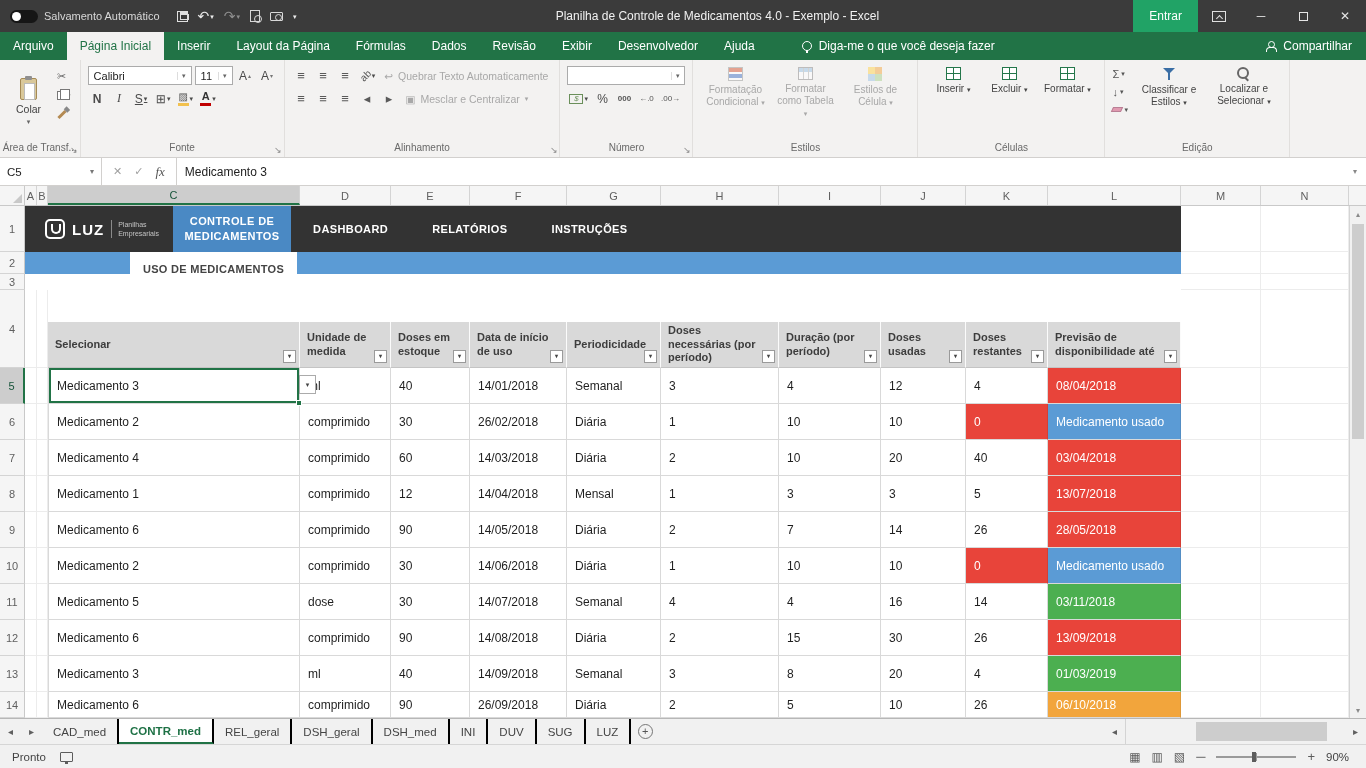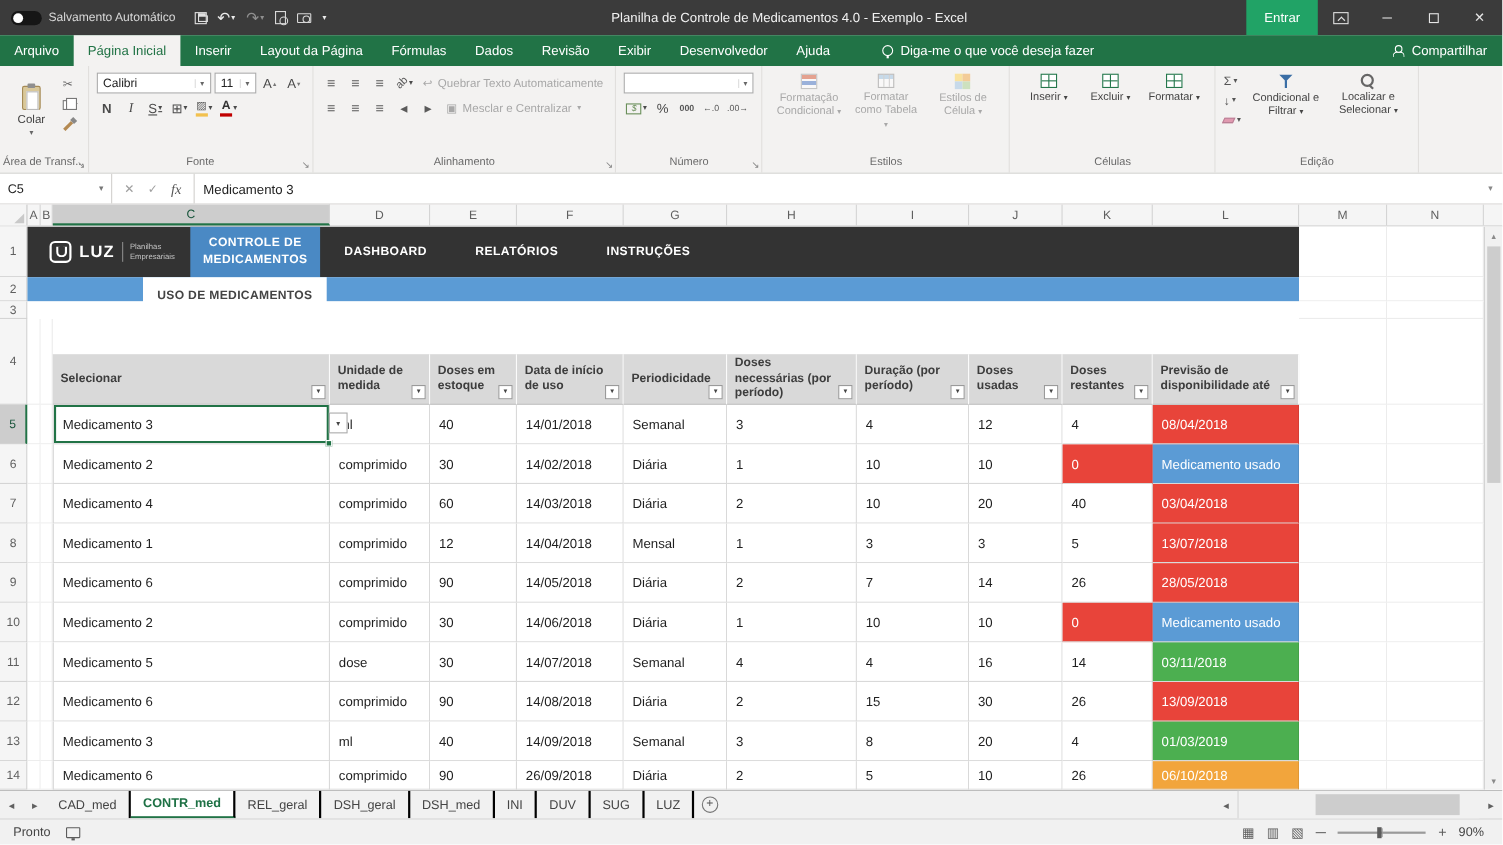--- a/index.html
+++ b/index.html
@@ -458,21 +458,21 @@
               <span>↓</span>
               <span class="ddw">▾</span>
             </span>
           <span class="emini">
               <span class="ic-eraser"></span>
               <span class="ddw">▾</span>
             </span>
         </div>
         <div class="bigbtn" style="width:74px">
           <span class="ic-sort icgfx"></span>
-          <span class="lbl"><span>Condicional e Filtrar</span> <span class="ddw">▾</span></span>
+          <span class="lbl"><span>Classificar e Estilos</span> <span class="ddw">▾</span></span>
         </div>
         <div class="bigbtn" style="width:76px">
           <span class="ic-find icgfx"></span>
           <span class="lbl"><span>Localizar e Selecionar</span> <span class="ddw">▾</span></span>
         </div>
       </div>
       <div class="glabel">
           <span>Edição</span>
         </div>
     </div>
@@ -610,21 +610,21 @@
           <div class="gcell" style="width: 80px;"></div>
           <div class="gcell" style="width: 88px;"></div>
         </div>
         <div class="grow" style="height: 36px;">
           <div class="rowhead">6</div>
           <div class="gcell" style="width: 12px;"></div>
           <div class="gcell" style="width: 11px;"></div>
           <div class="tcell cfirst" style="width: 252px;">Medicamento 2</div>
           <div class="tcell" style="width: 91px;">comprimido</div>
           <div class="tcell" style="width: 79px;">30</div>
-          <div class="tcell" style="width: 97px;">14/02/2018</div>
+          <div class="tcell" style="width: 97px;">26/02/2018</div>
           <div class="tcell" style="width: 94px;">Diária</div>
           <div class="tcell" style="width: 118px;">1</div>
           <div class="tcell" style="width: 102px;">10</div>
           <div class="tcell" style="width: 85px;">10</div>
           <div class="tcell" style="width: 82px; background: rgb(232, 68, 58); color: rgb(255, 255, 255); border-right-color: rgba(0, 0, 0, 0.08);">0</div>
           <div class="tcell" style="width: 133px; background: rgb(91, 155, 213); color: rgb(255, 255, 255); border-right-color: rgba(0, 0, 0, 0.08);">Medicamento usado</div>
           <div class="gcell" style="width: 80px;"></div>
           <div class="gcell" style="width: 88px;"></div>
         </div>
         <div class="grow" style="height: 36px;">

